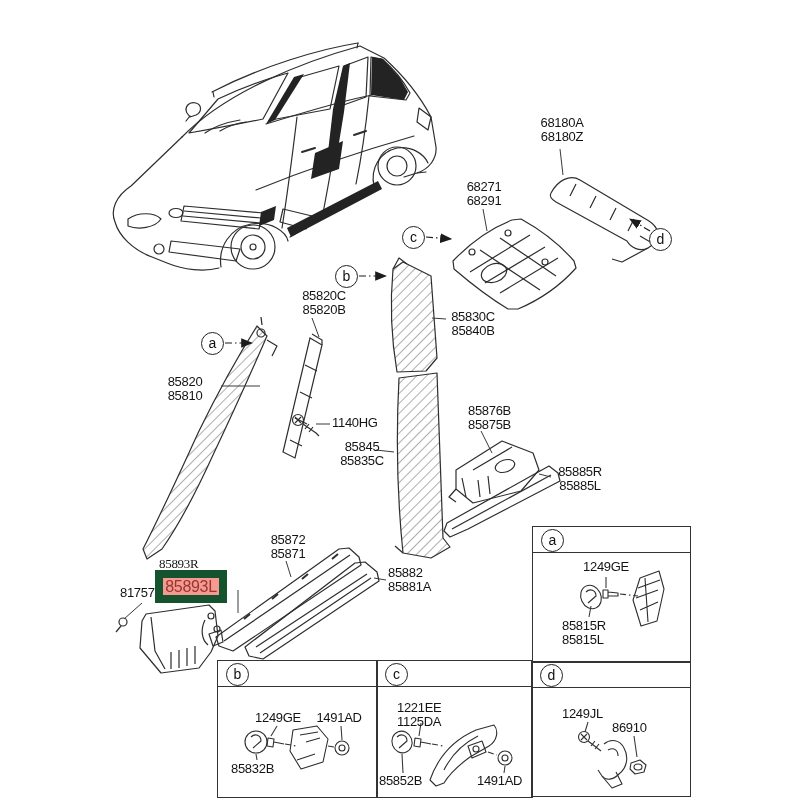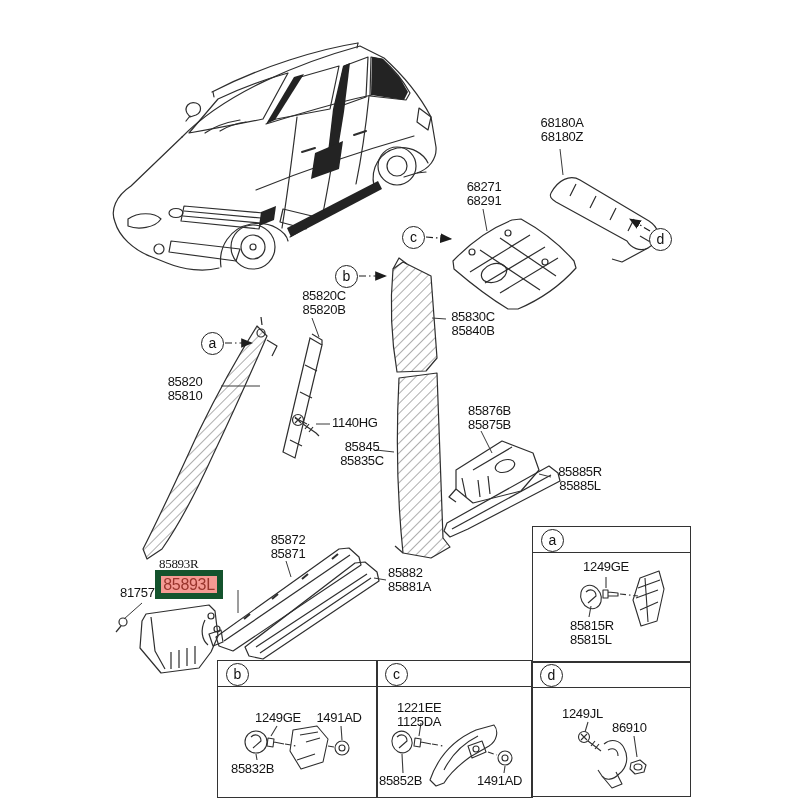--- a/index.html
+++ b/index.html
@@ -5,21 +5,21 @@
   html,body{margin:0;padding:0;background:#ffffff;}
   #stage{position:relative;width:800px;height:800px;background:#fff;overflow:hidden;
          font-family:"Liberation Sans", sans-serif;color:#111;}
   #art{position:absolute;left:0;top:0;}
   .lbl{position:absolute;font-size:13px;line-height:13.5px;letter-spacing:-0.3px;
        color:#141414;text-align:center;white-space:nowrap;}
   .lbl.left{text-align:left;}
   .lbl div{pointer-events:none;}
   .title{position:absolute;left:222px;top:13px;font-size:15px;letter-spacing:0.2px;color:#222;}
   .hlbox{position:absolute;left:155px;top:570px;width:56px;height:17px;
-         border:6px solid #14532d;background:#f59a93;color:#99352c;
+         border:8px solid #14532d;background:#f59a93;color:#99352c;
          font-size:16px;line-height:17px;text-align:center;letter-spacing:-0.3px;}
   .callout{position:absolute;width:21px;height:21px;border:1.4px solid #222;border-radius:50%;
            font-size:14px;line-height:21px;text-align:center;color:#111;background:#fff;}
   .tbox{position:absolute;border:1.5px solid #333;background:transparent;}
   .thead{position:absolute;left:0;top:0;right:0;height:25px;border-bottom:1.5px solid #333;}
   .thead .callout{position:absolute;left:8px;top:2px;border-width:1.2px;}
 </style>
 </head>
 <body>
 
@@ -315,21 +315,21 @@
 </div>
 <div class="tbox" style="left:531px;top:661px;width:158px;height:134px;">
   <div class="thead">
     <span class="callout"><span>d</span></span>
   </div>
 </div>
 
 <div class="lbl" style="left:578px;top:560px;width:56px;">
   <div>1249GE</div>
 </div>
-<div class="lbl left" style="left:562px;top:619px;margin-left:8px;">
+<div class="lbl left" style="left:562px;top:619px;">
   <div>85815R</div>
       <div>85815L</div>
 </div>
 
 <div class="lbl" style="left:250px;top:711px;width:56px;">
   <div>1249GE</div>
 </div>
 <div class="lbl" style="left:313px;top:711px;width:52px;">
   <div>1491AD</div>
 </div>

